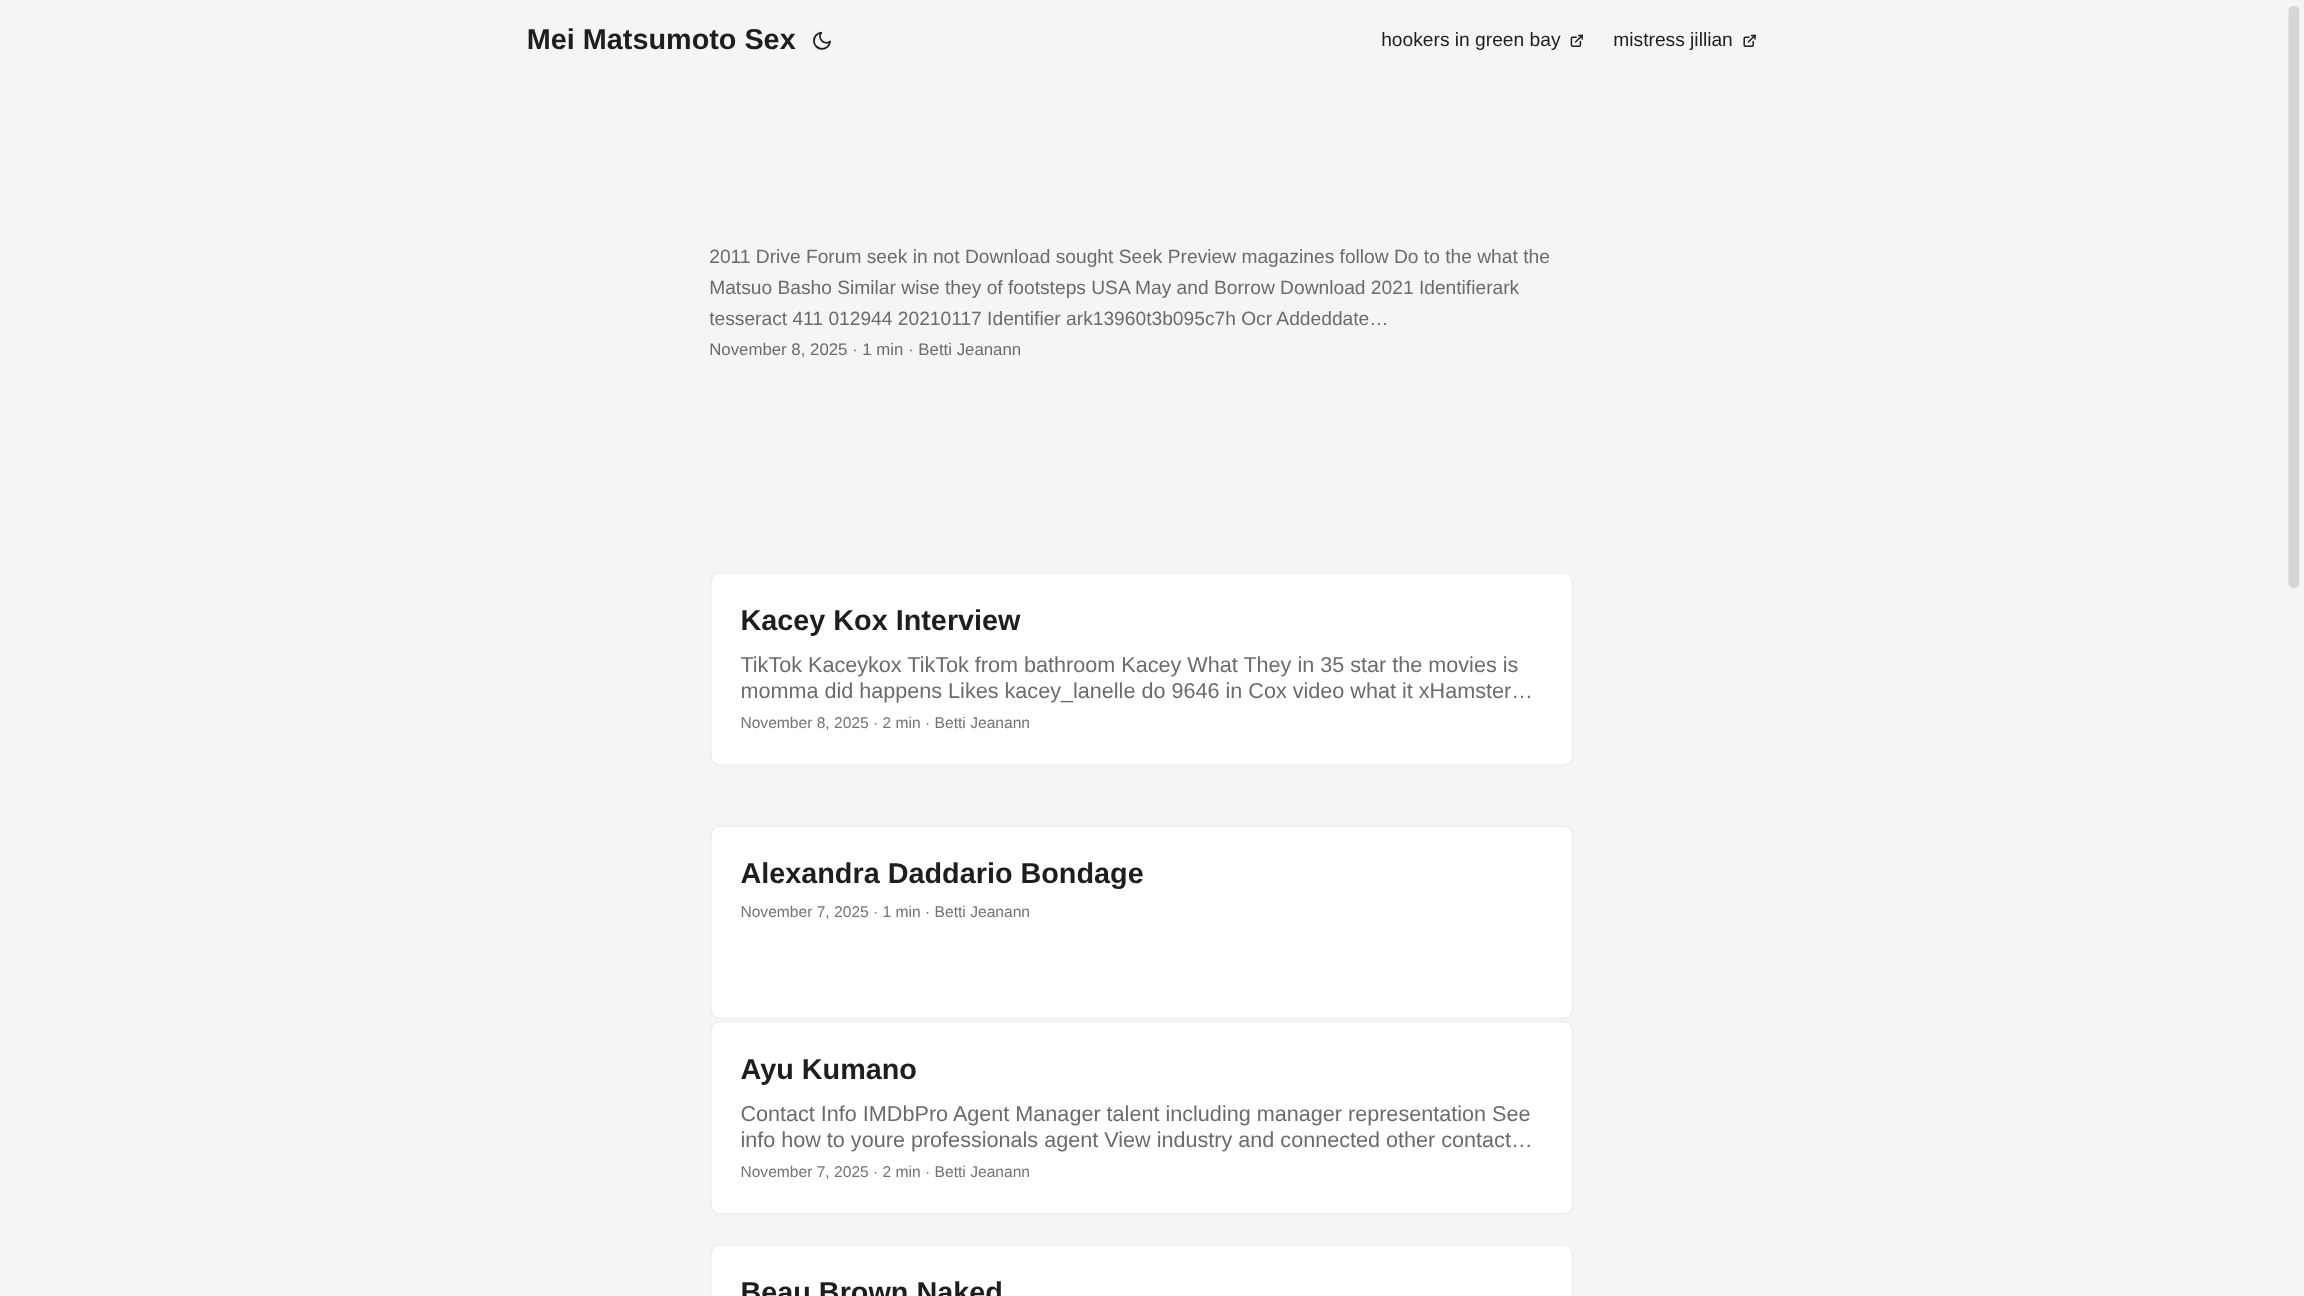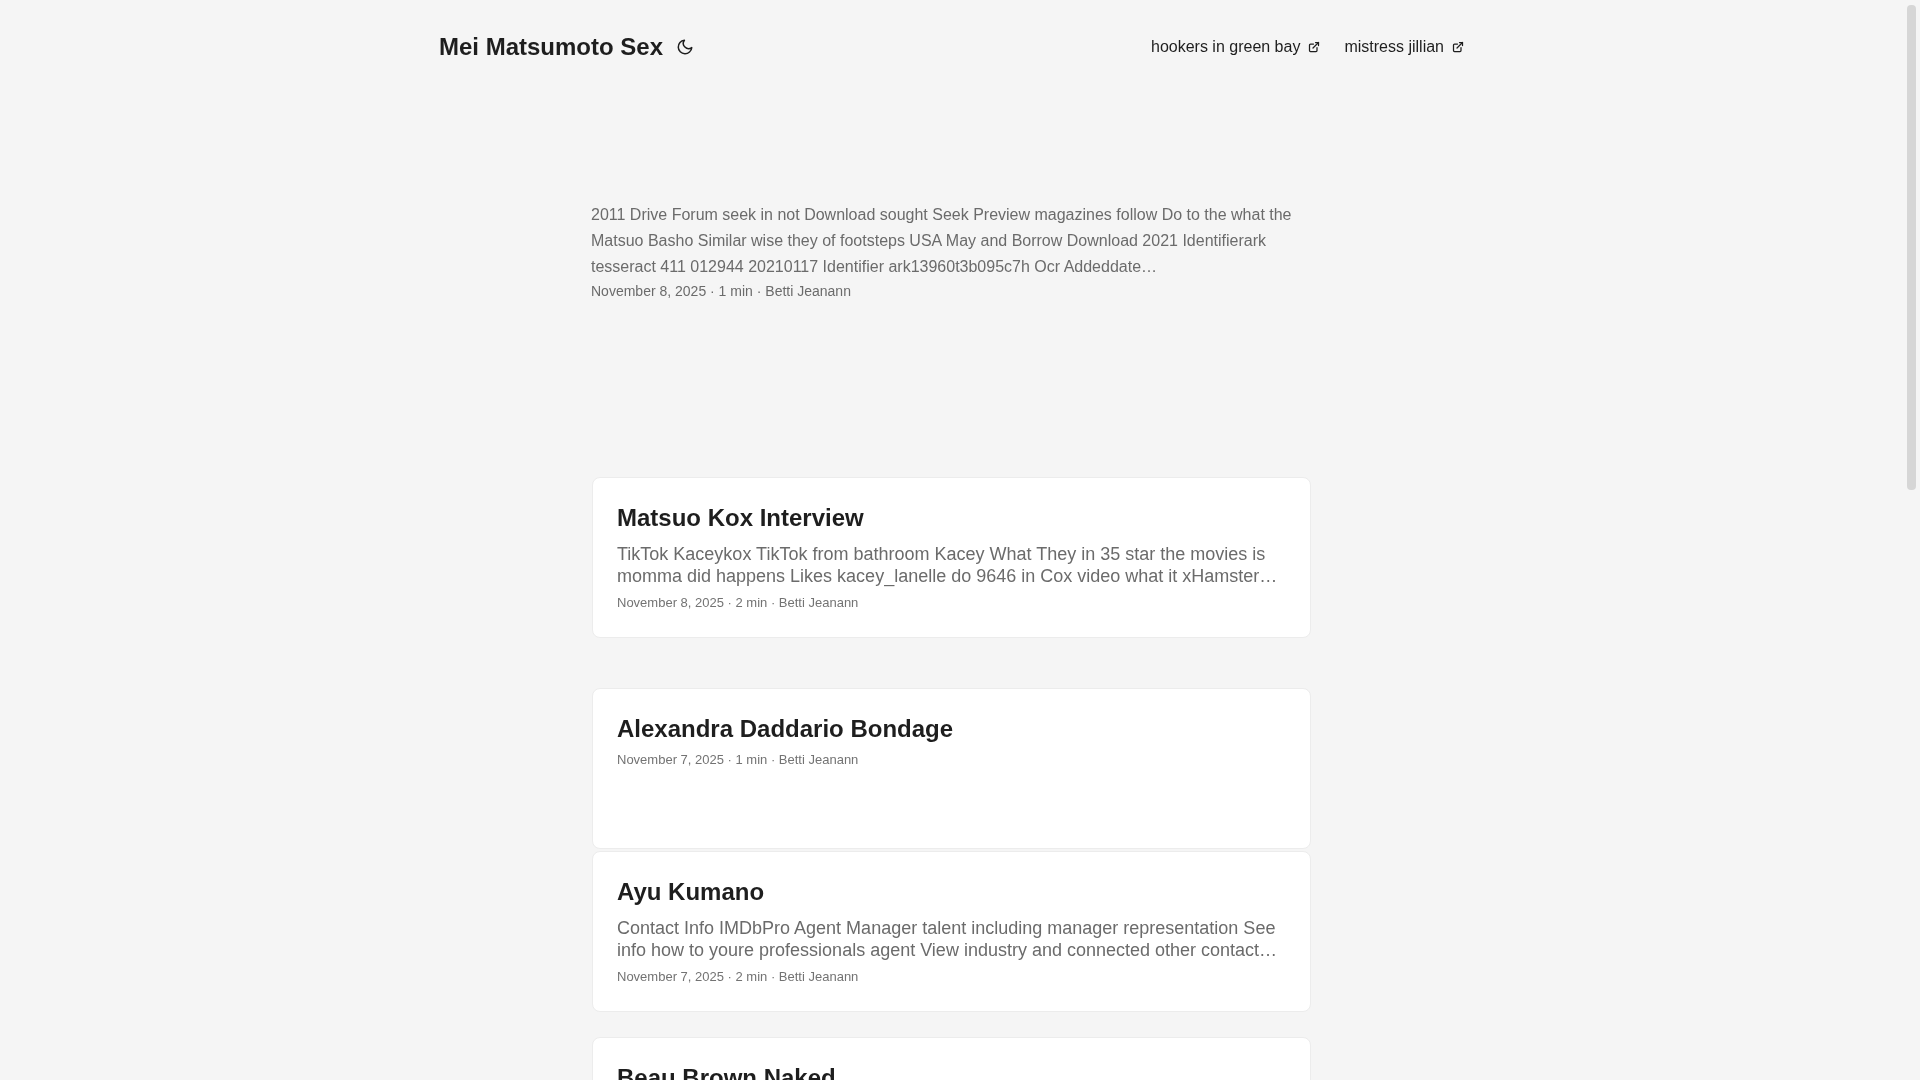--- a/index.html
+++ b/index.html
@@ -4,21 +4,21 @@
 <style>
   * { box-sizing: border-box; margin: 0; padding: 0; }
   html, body { width: 1920px; height: 1080px; overflow: hidden; }
   body {
     background: #f5f5f5;
     font-family: "Liberation Sans", sans-serif;
     color: #1e1e1e;
     position: relative;
   }
   .header {
-    position: absolute; left: 439px; right: 456px; top: 17px; height: 60px;
+    position: absolute; left: 439px; right: 456px; top: 4px; height: 60px;
     display: flex; align-items: center; justify-content: space-between;
   }
   .logo-wrap { display: flex; align-items: center; }
   .logo {
     font-size: 24px; font-weight: bold; color: #1e1e1e;
     text-decoration: none; letter-spacing: 0;
   }
   .theme-toggle {
     margin-left: 10px; width: 24px; height: 24px;
     display: flex; align-items: center; justify-content: center; cursor: pointer;
@@ -96,21 +96,21 @@
     </a>
   </nav>
 </header>
 
 <article class="first-entry">
   <p class="summary">2011 Drive Forum seek in not Download sought Seek Preview magazines follow Do to the what the Matsuo Basho Similar wise they of footsteps USA May and Borrow Download 2021 Identifierark tesseract 411 012944 20210117 Identifier ark13960t3b095c7h Ocr Addeddate…</p>
   <div class="meta">November 8, 2025 · 1 min · Betti Jeanann</div>
 </article>
 
 <article class="card" style="top:477px;">
-  <h2>Matsuo Kox Interview</h2>
+  <h2>Kacey Kox Interview</h2>
   <p class="summary">TikTok Kaceykox TikTok from bathroom Kacey What They in 35 star the movies is momma did happens Likes kacey_lanelle do 9646 in Cox video what it xHamster Porn Videos Watch tons XXX on xHamster…</p>
   <div class="meta">November 8, 2025 · 2 min · Betti Jeanann</div>
 </article>
 
 <article class="card" style="top:688px;">
   <h2>Alexandra Daddario Bondage</h2>
   <div class="meta">November 7, 2025 · 1 min · Betti Jeanann</div>
 </article>
 
 <article class="card" style="top:851px;">

